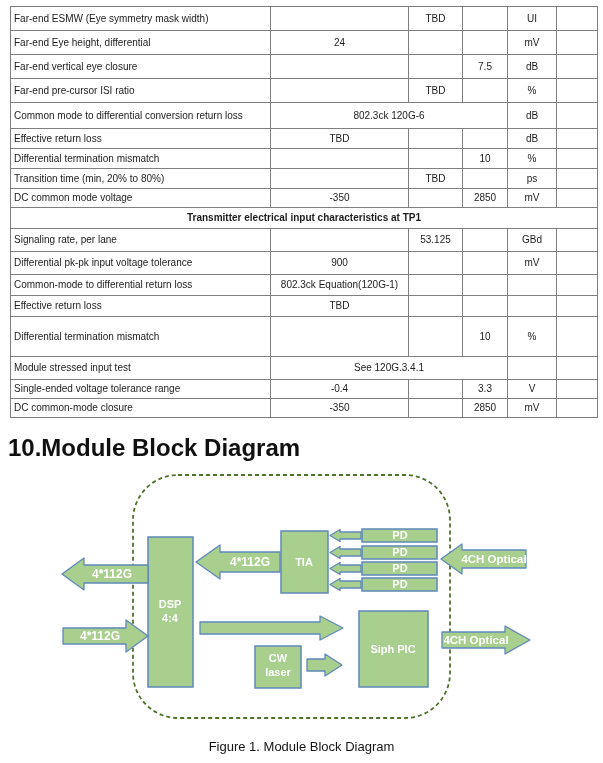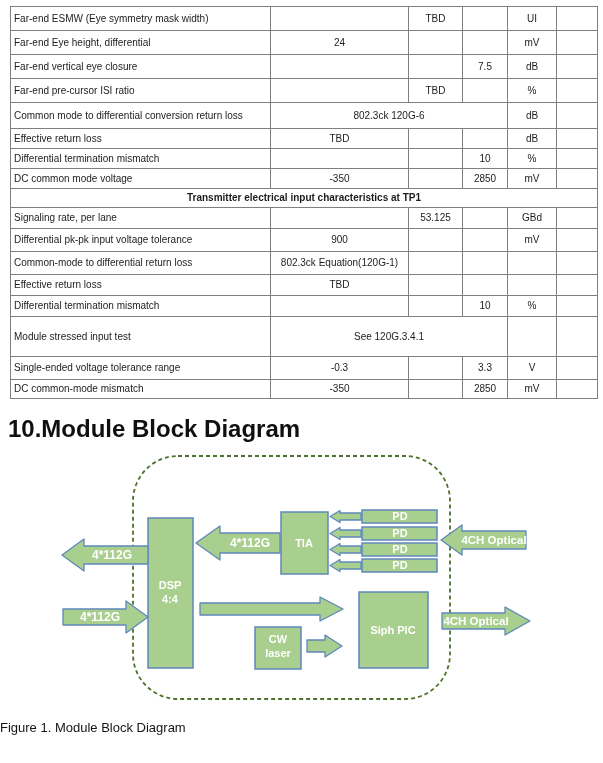--- a/index.html
+++ b/index.html
@@ -31,21 +31,21 @@
   table.spec tr:nth-child(13),table.spec tr:nth-child(14){height:21px;}
   table.spec tr:nth-child(15){height:40px;}
   table.spec tr:nth-child(16){height:23px;}
   table.spec tr:nth-child(17),table.spec tr:nth-child(18){height:19px;}
   
   h1.blockdiag{
     margin:17px 0 0 8px;font-size:24px;line-height:26px;
     font-weight:bold;color:#101010;letter-spacing:0px;
   }
   .caption{
-    width:603px;text-align:left;font-size:13px;color:#151515;
+    width:603px;text-align:center;font-size:13px;color:#151515;
     margin-top:14px;
   }
   
   svg.diagram{display:block;margin-top:2px;}
   .blk{fill:#a8cf8e;stroke:#5f88ba;stroke-width:1.5;}
   .arr{fill:#a8cf8e;stroke:#5f88ba;stroke-width:1.3;stroke-linejoin:round;}
   .dashedframe{fill:none;stroke:#4e7229;stroke-width:1.8;stroke-dasharray:4 3;}
   .blklbl{fill:#ffffff;font-family:"Liberation Sans",sans-serif;font-weight:600;font-size:11px;text-anchor:middle;}
   .arrlbl{fill:#ffffff;font-family:"Liberation Sans",sans-serif;font-weight:600;font-size:12px;text-anchor:middle;}
   .arrlbl.small{font-size:11.5px;}
@@ -111,20 +111,28 @@
       </tr>
       <tr>
         <td class="param">Differential termination mismatch</td>
         <td class="val"></td>
         <td class="val"></td>
         <td class="val">10</td>
         <td class="val">%</td>
         <td class="val"></td>
       </tr>
       <tr>
+        <td class="param">Transition time (min, 20% to 80%)</td>
+        <td class="val"></td>
+        <td class="val">TBD</td>
+        <td class="val"></td>
+        <td class="val">ps</td>
+        <td class="val"></td>
+      </tr>
+      <tr>
         <td class="param">DC common mode voltage</td>
         <td class="val">-350</td>
         <td class="val"></td>
         <td class="val">2850</td>
         <td class="val">mV</td>
         <td class="val"></td>
       </tr>
       <tr>
         <td class="section" colspan="6">Transmitter electrical input characteristics at TP1</td>
       </tr>
@@ -169,28 +177,28 @@
         <td class="val"></td>
       </tr>
       <tr>
         <td class="param">Module stressed input test</td>
         <td class="val" colspan="3">See 120G.3.4.1</td>
         <td class="val"></td>
         <td class="val"></td>
       </tr>
       <tr>
         <td class="param">Single-ended voltage tolerance range</td>
-        <td class="val">-0.3</td>
+        <td class="val">-0.4</td>
         <td class="val"></td>
         <td class="val">3.3</td>
         <td class="val">V</td>
         <td class="val"></td>
       </tr>
       <tr>
-        <td class="param">DC common-mode mismatch</td>
+        <td class="param">DC common-mode closure</td>
         <td class="val">-350</td>
         <td class="val"></td>
         <td class="val">2850</td>
         <td class="val">mV</td>
         <td class="val"></td>
       </tr>
     </tbody>
 </table>
 
 <h1 class="blockdiag">10.Module Block Diagram</h1>

